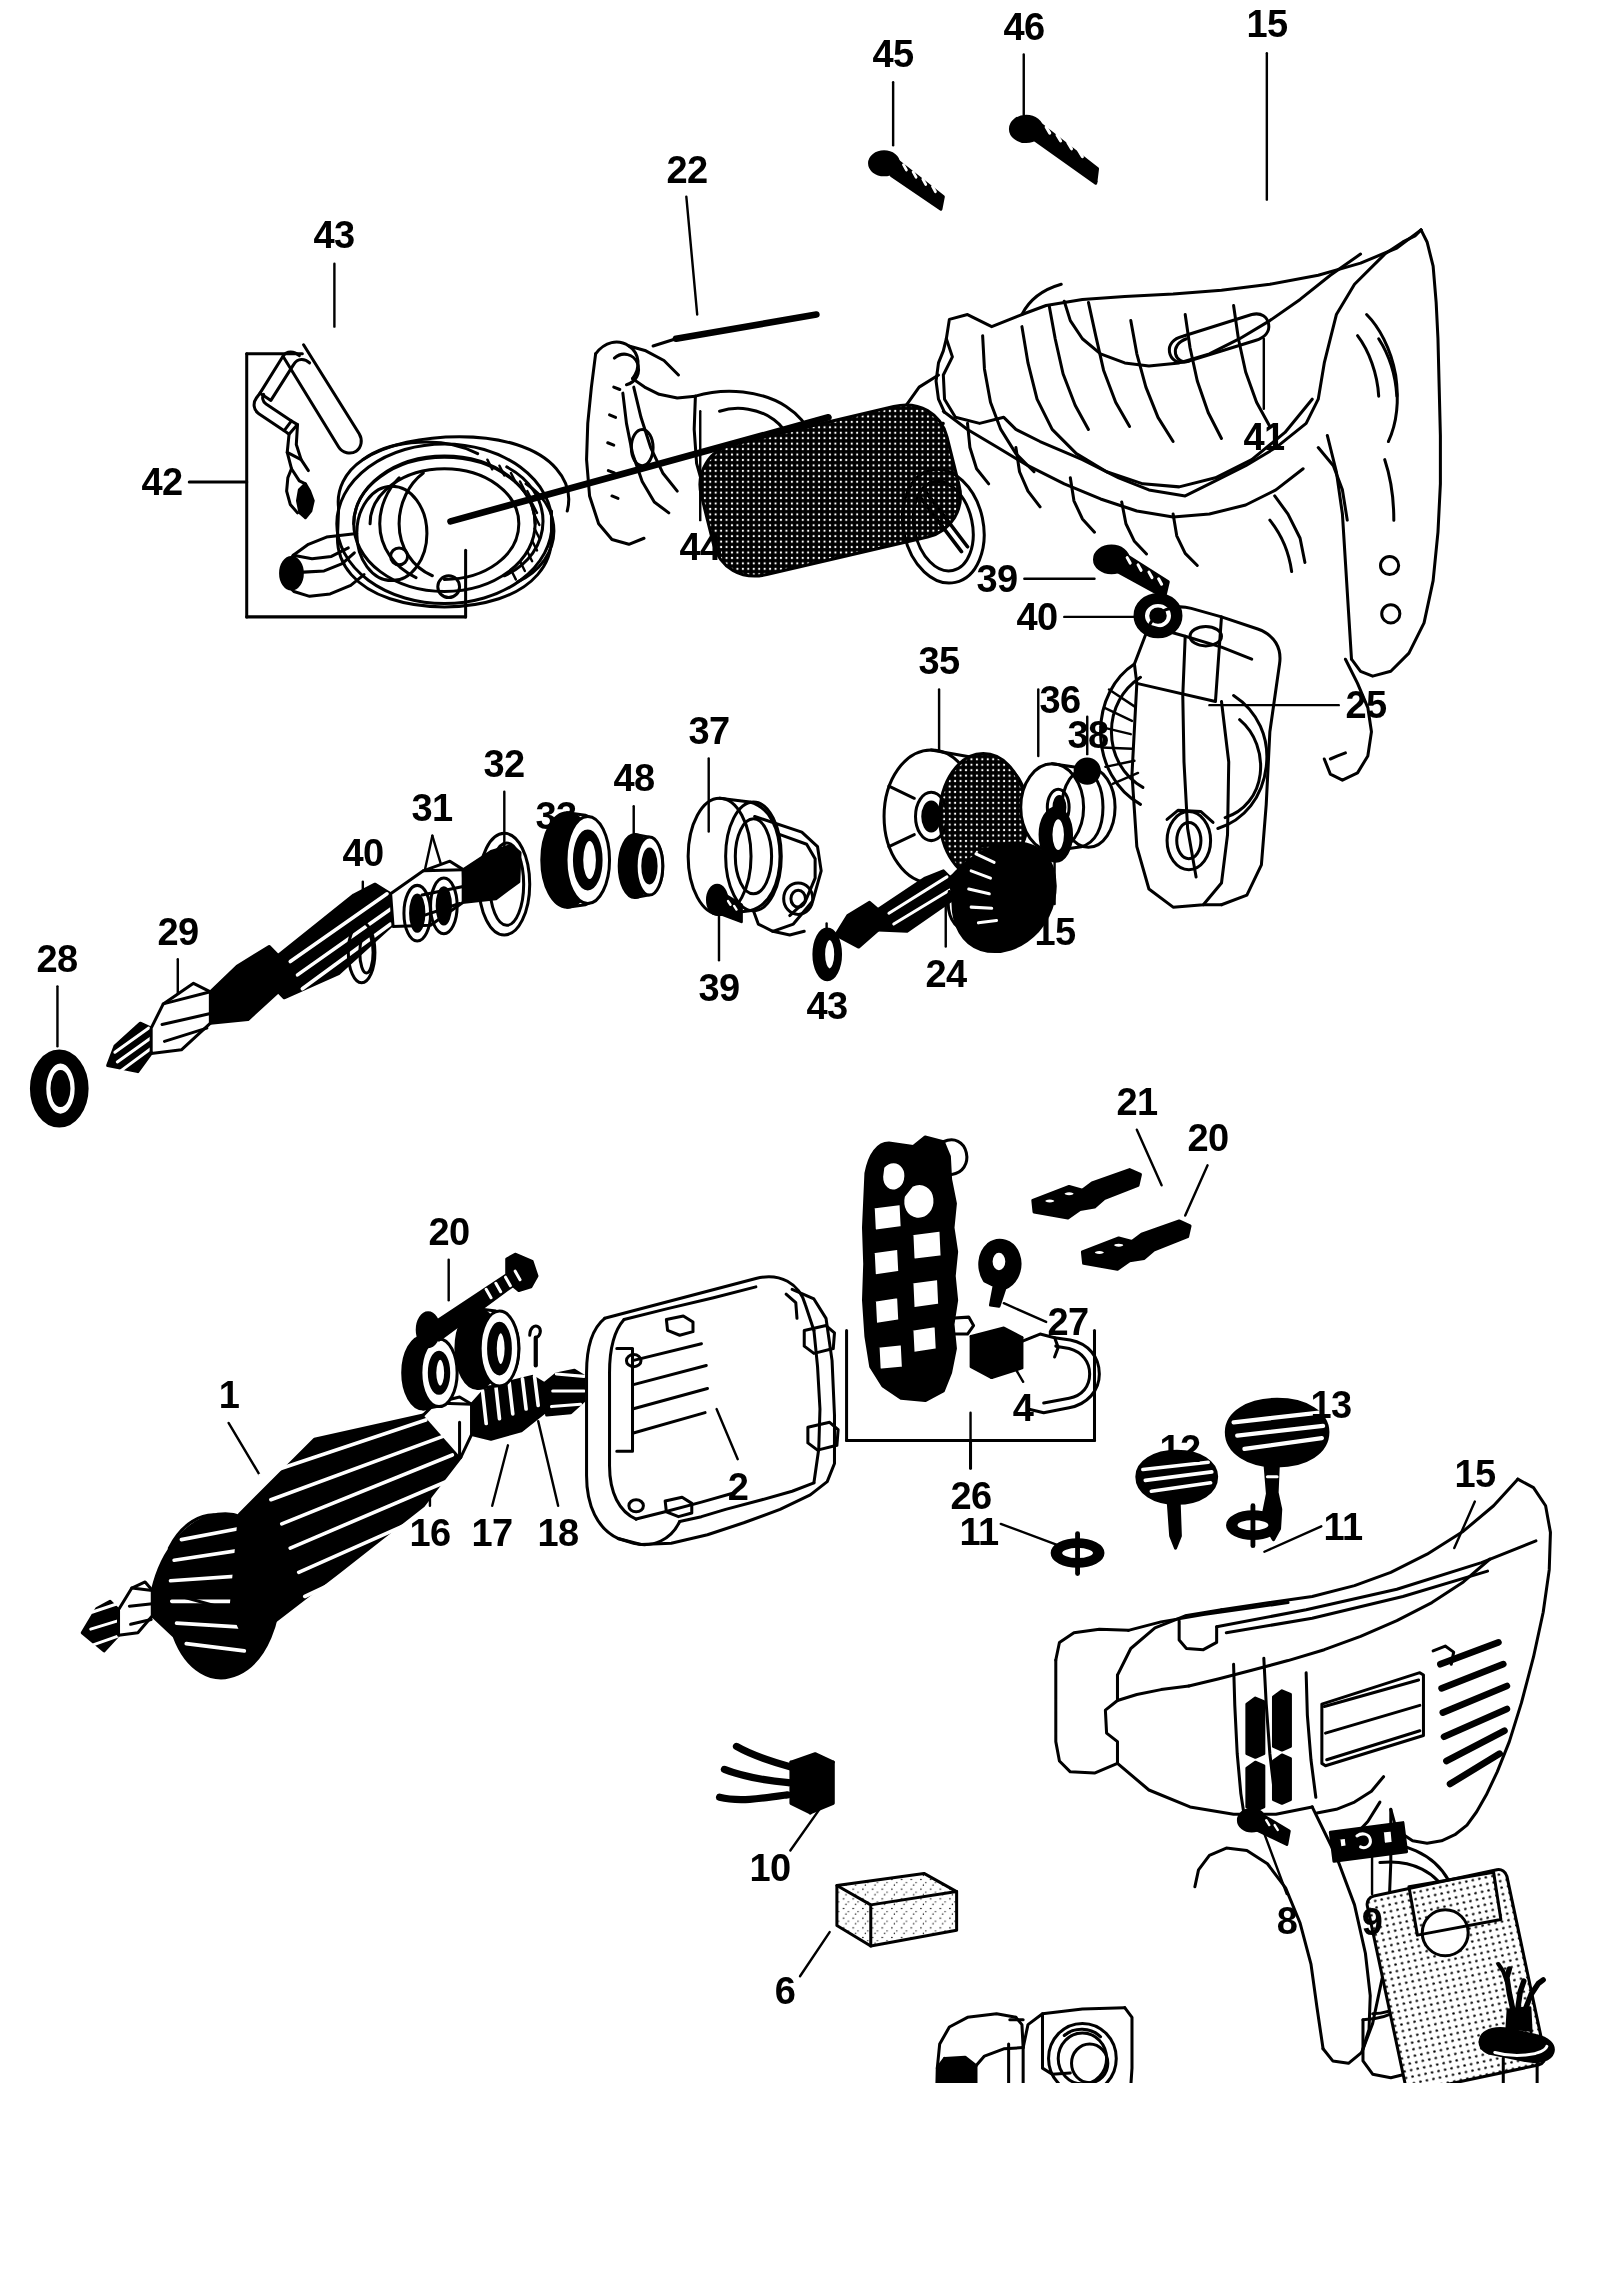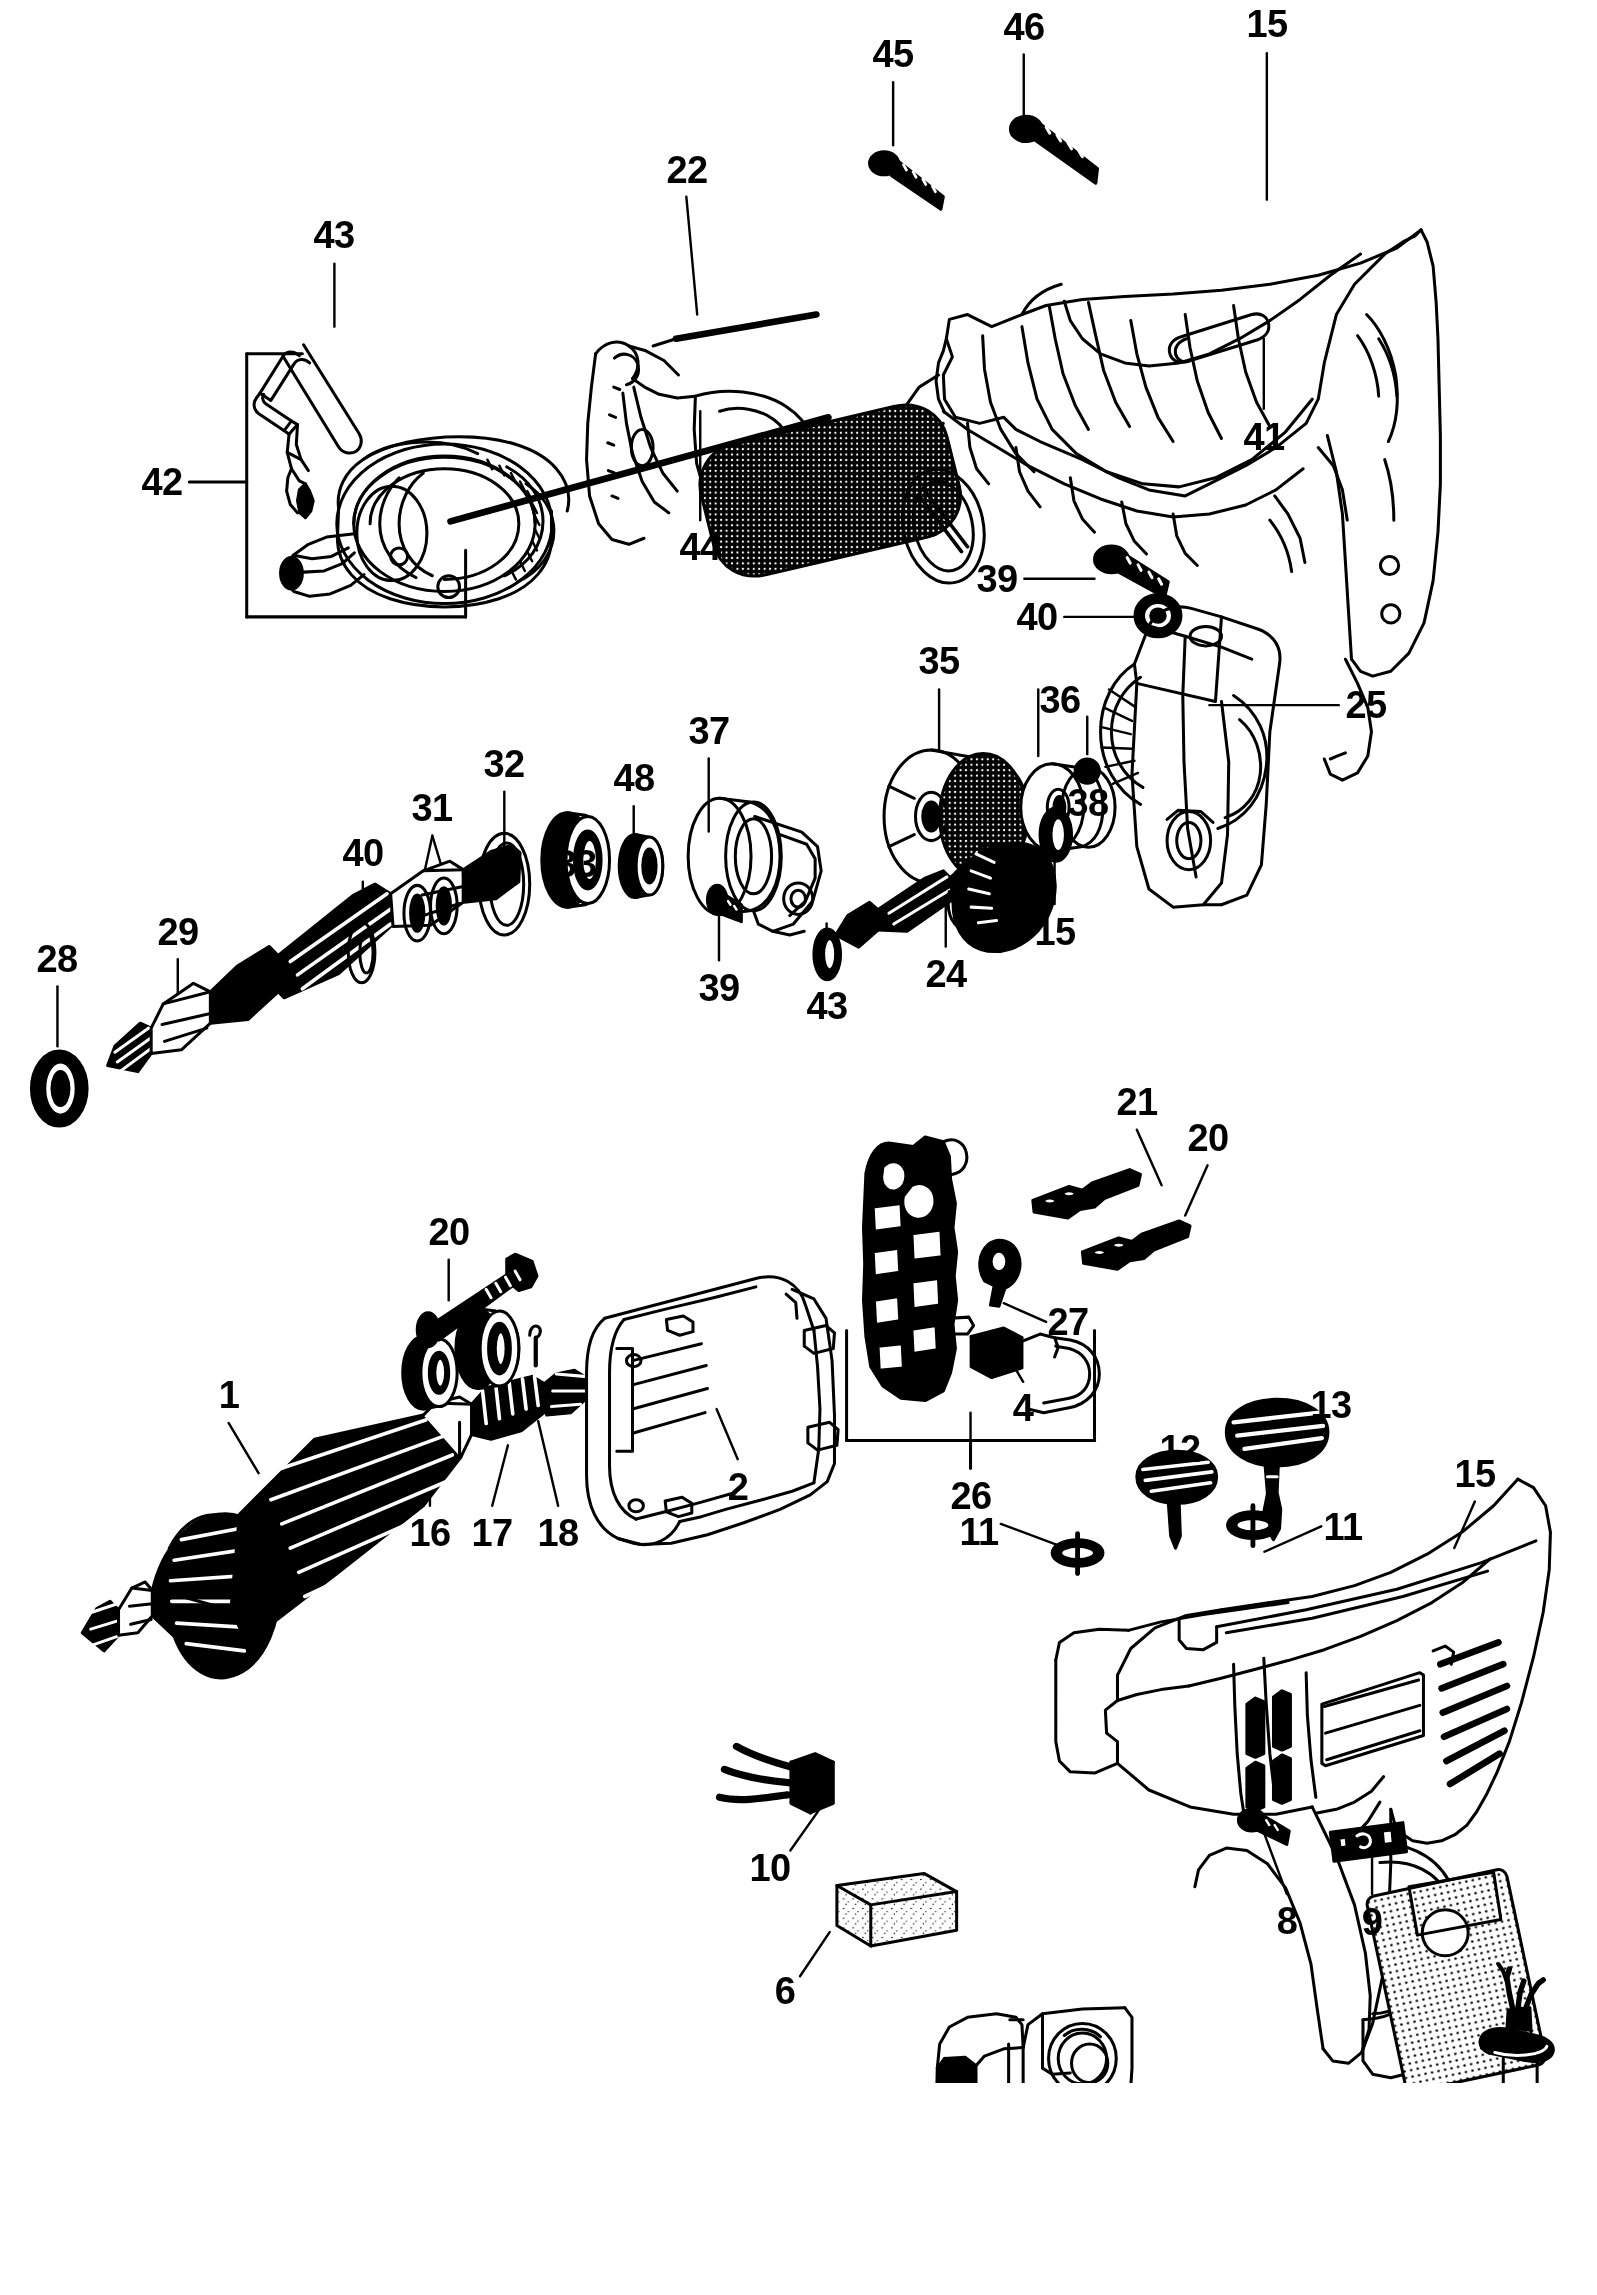--- a/index.html
+++ b/index.html
@@ -679,26 +679,26 @@
 <div class="lbl" style="left:687px;top:170px;">22</div>
 <div class="lbl" style="left:334px;top:235px;">43</div>
 <div class="lbl" style="left:1264px;top:437px;">41</div>
 <div class="lbl" style="left:162px;top:482px;">42</div>
 <div class="lbl" style="left:700px;top:547px;">44</div>
 <div class="lbl" style="left:997px;top:579px;">39</div>
 <div class="lbl" style="left:1037px;top:617px;">40</div>
 <div class="lbl" style="left:939px;top:661px;">35</div>
 <div class="lbl" style="left:1039px;top:700px;margin-left:21px;">36</div>
 <div class="lbl" style="left:1366px;top:705px;">25</div>
-<div class="lbl" style="left:1088px;top:803px;text-align:right;">38</div>
+<div class="lbl" style="left:1088px;top:735px;text-align:right;">38</div>
 <div class="lbl" style="left:709px;top:731px;">37</div>
 <div class="lbl" style="left:504px;top:764px;">32</div>
 <div class="lbl" style="left:634px;top:778px;">48</div>
 <div class="lbl" style="left:432px;top:808px;">31</div>
-<div class="lbl" style="left:576px;top:816px;margin-top:48px;">33</div>
+<div class="lbl" style="left:556px;top:816px;">33</div>
 <div class="lbl" style="left:363px;top:853px;">40</div>
 <div class="lbl" style="left:178px;top:932px;">29</div>
 <div class="lbl" style="left:1055px;top:932px;">15</div>
 <div class="lbl" style="left:57px;top:959px;">28</div>
 <div class="lbl" style="left:719px;top:988px;">39</div>
 <div class="lbl" style="left:946px;top:974px;">24</div>
 <div class="lbl" style="left:827px;top:1006px;">43</div>
 <div class="lbl" style="left:1137px;top:1102px;">21</div>
 <div class="lbl" style="left:1208px;top:1138px;">20</div>
 <div class="lbl" style="left:449px;top:1232px;">20</div>

